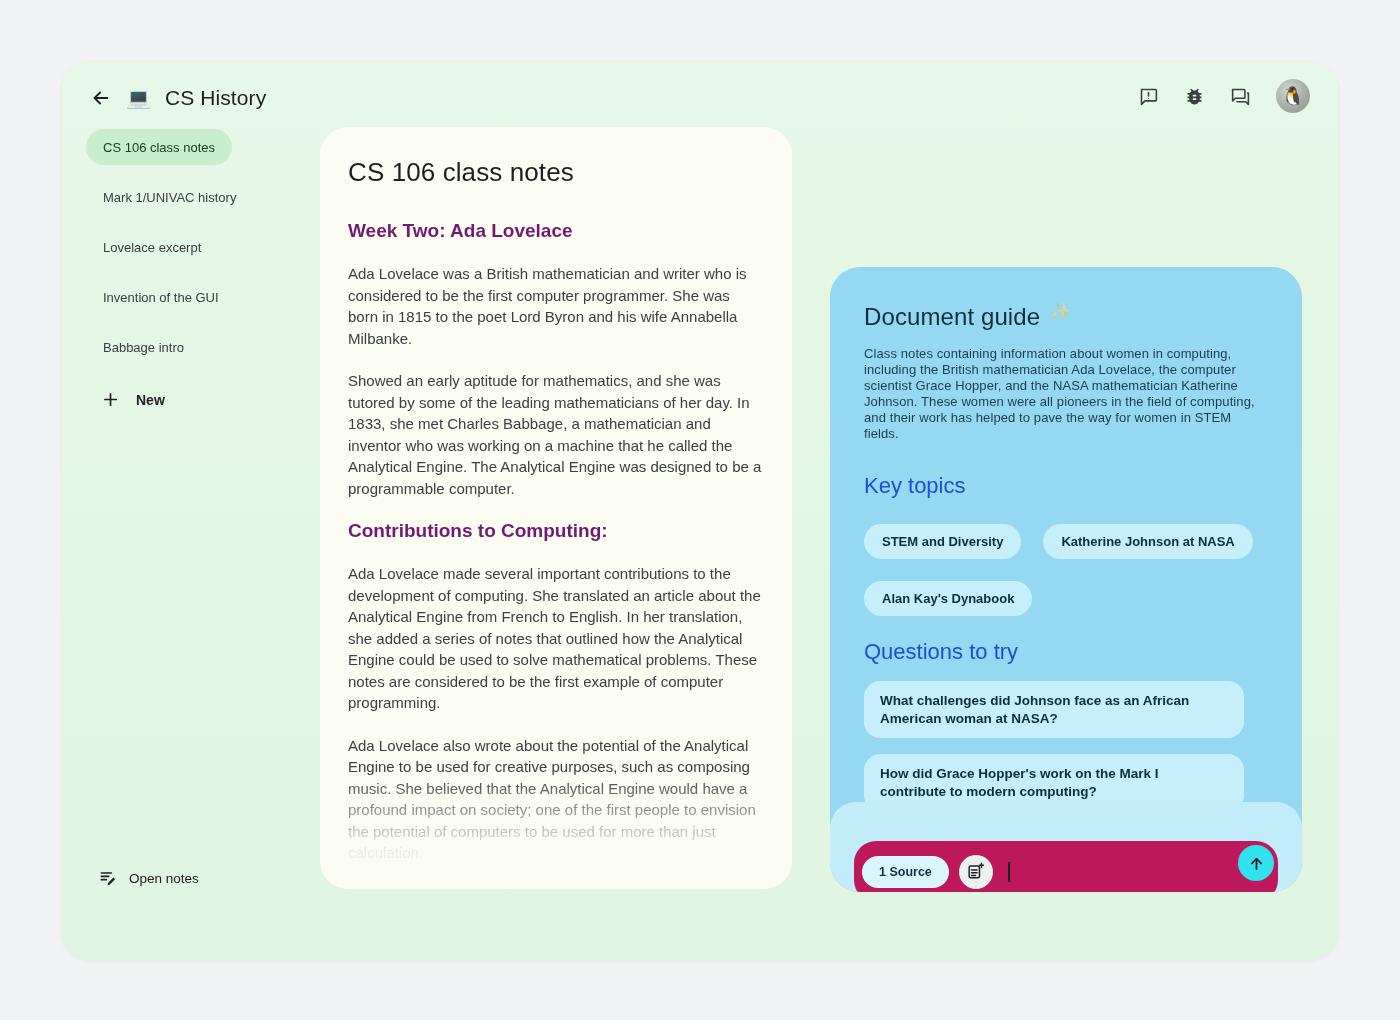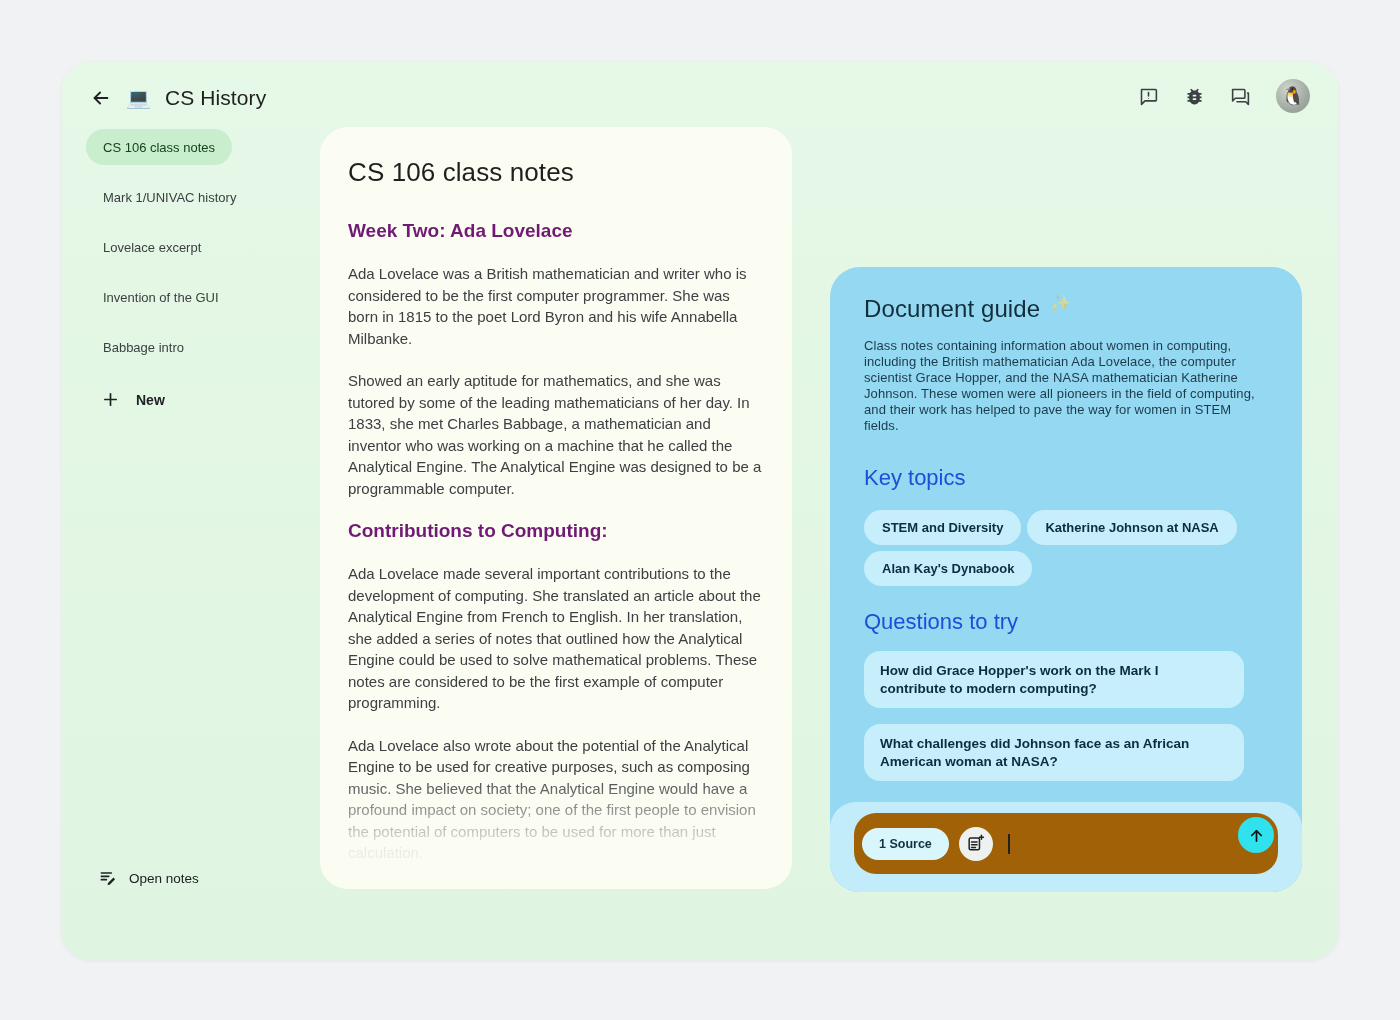--- a/index.html
+++ b/index.html
@@ -75,53 +75,53 @@
     position: absolute; left: 0; right: 0; bottom: 0; height: 115px;
     background: linear-gradient(180deg, rgba(251,253,242,0) 0%, rgba(251,253,242,0.9) 65%, #fbfdf2 100%);
     pointer-events: none;
   }
 
   
   .guide-panel {
     position: absolute; left: 768px; top: 205px;
     width: 472px; height: 625px;
     background: #95d8f1; border-radius: 30px;
-    padding: 28px 34px 0 34px; overflow: hidden;
+    padding: 36px 34px 0 34px; overflow: hidden;
   }
   .guide-title-row { display: flex; align-items: flex-start; gap: 10px; }
   .guide-title { font-size: 24px; font-weight: 400; color: #122e3c; letter-spacing: 0.1px; }
   .sparkle { font-size: 17px; filter: grayscale(35%); opacity: 0.65; margin-top: -2px; }
   .guide-summary {
     margin-top: 15px; font-size: 13px; line-height: 16px;
     font-weight: 500; color: #1b3b4b; letter-spacing: 0.1px;
   }
   .section-title { font-size: 22px; font-weight: 400; color: #1d4ed8; }
   .topics-title { margin-top: 31px; }
-  .chips { margin-top: 19px; display: flex; flex-wrap: wrap; gap: 6px; max-width: 400px; }
+  .chips { margin-top: 25px; display: flex; flex-wrap: wrap; gap: 22px; max-width: 400px; }
   .chip {
     background: #c6effb; border-radius: 20px; padding: 10px 18px;
     font-size: 13px; font-weight: 700; color: #0b2d3e; cursor: pointer; white-space: nowrap;
   }
   .questions-title { margin-top: 23px; }
   .q-card {
     margin-top: 16px; background: #c6effb; border-radius: 16px;
     padding: 11px 16px; max-width: 380px;
     font-size: 13.5px; font-weight: 700; line-height: 17.5px; color: #0b2d3e;
     cursor: pointer;
   }
   .q-card:first-of-type { margin-top: 18px; }
 
   
   .composer-strip {
     position: absolute; left: 0; right: 0; bottom: 0; height: 90px;
     background: #c2ecfa; border-radius: 26px 26px 30px 30px;
   }
   .composer {
-    position: absolute; left: 24px; right: 24px; top: 11px; height: 61px;
-    background: #a16207; border-radius: 22px;
+    position: absolute; left: 24px; right: 24px; top: 39px; height: 61px;
+    background: #be185d; border-radius: 22px;
     display: flex; align-items: center; padding-left: 8px;
   }
   .source-chip {
     background: #d9f6fd; border-radius: 17px; padding: 9px 17px;
     font-size: 12.5px; font-weight: 700; color: #13323f; cursor: pointer; white-space: nowrap;
   }
   .add-note-btn {
     width: 34px; height: 34px; border-radius: 50%; background: #edf1f0;
     display: flex; align-items: center; justify-content: center;
     margin-left: 10px; cursor: pointer; border: none;
@@ -230,22 +230,22 @@
     <div class="guide-summary">Class notes containing information about women in computing, including the British mathematician Ada Lovelace, the computer scientist Grace Hopper, and the NASA mathematician Katherine Johnson. These women were all pioneers in the field of computing, and their work has helped to pave the way for women in STEM fields.</div>
 
     <div class="section-title topics-title">Key topics</div>
     <div class="chips">
       <div class="chip">STEM and Diversity</div>
       <div class="chip">Katherine Johnson at NASA</div>
       <div class="chip">Alan Kay's Dynabook</div>
     </div>
 
     <div class="section-title questions-title">Questions to try</div>
+    <div class="q-card">What challenges did Johnson face as an African American woman at NASA?</div>
     <div class="q-card">How did Grace Hopper's work on the Mark I contribute to modern computing?</div>
-    <div class="q-card">What challenges did Johnson face as an African American woman at NASA?</div>
 
     <div class="composer-strip">
       <div class="composer">
         <div class="source-chip">1 Source</div>
         <button class="add-note-btn" aria-label="add note">
           <span>
             <svg width="19" height="19" viewBox="0 0 24 24" fill="none" stroke="#202124" stroke-width="1.9" stroke-linecap="round" stroke-linejoin="round">
                 <rect x="4" y="5" width="13" height="15" rx="2"></rect>
                 <path d="M7 10h7M7 13.5h7M7 17h5"></path>
                 <path d="M19.5 1.5v5M17 4h5"></path>

